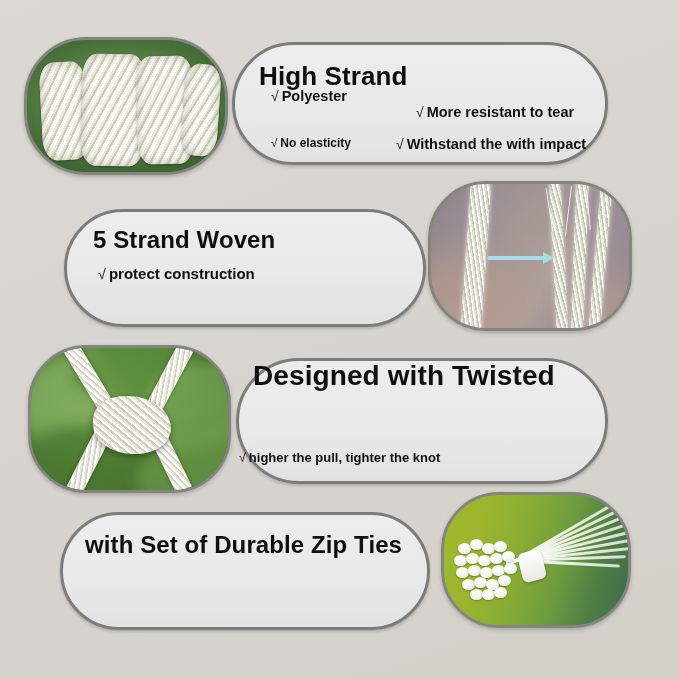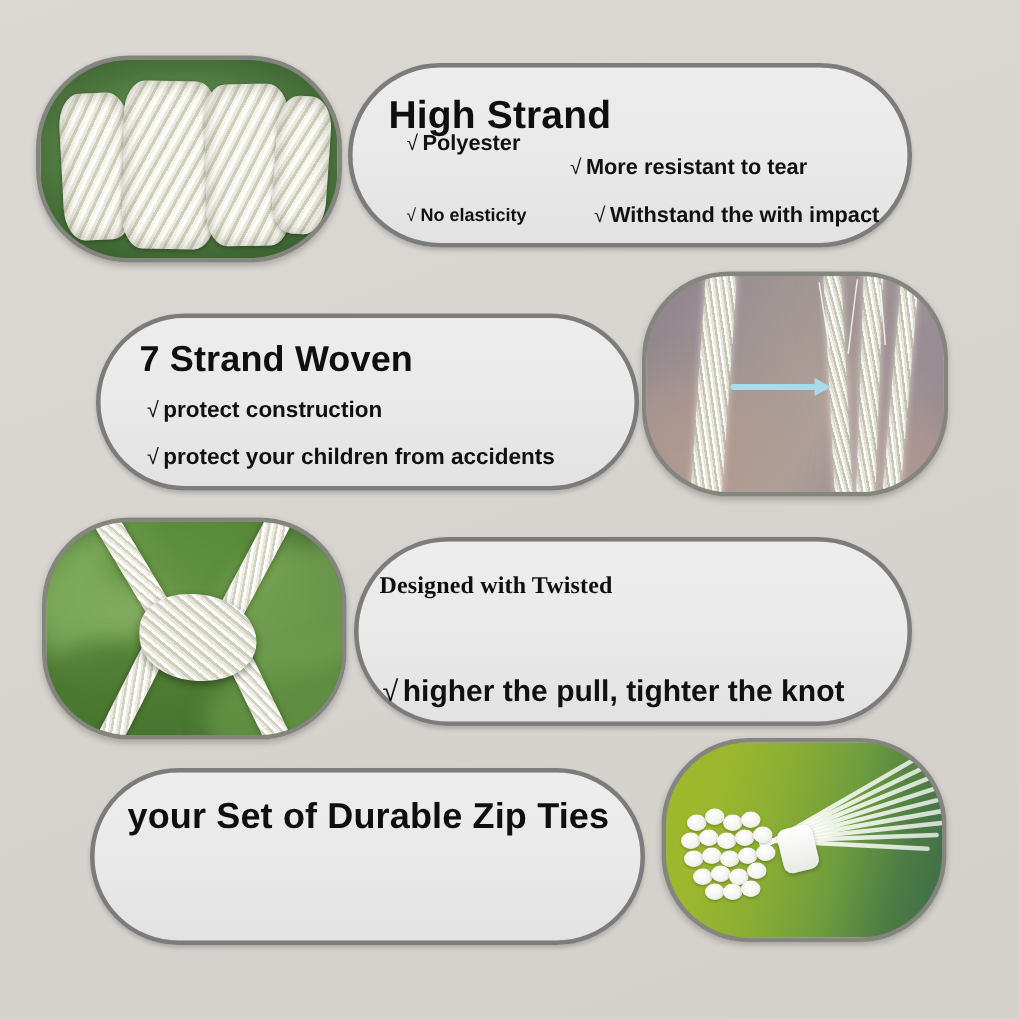--- a/index.html
+++ b/index.html
@@ -195,31 +195,30 @@
       <div class="coil" style="left:55px;  top:14px; width:62px; height:112px; transform:rotate(1deg);"></div>
       <div class="coil" style="left:110px; top:16px; width:56px; height:108px; transform:rotate(-1deg);"></div>
       <div class="coil" style="left:156px; top:24px; width:36px; height:92px; transform:rotate(4deg);"></div>
     </div>
   </div>
 
   <div class="card" id="card-high-quality" style="left:232px; top:42px; width:376px; height:123px;">
     <div class="card-inner">
       <div class="card-title" style="left:24px; top:18px; font-size:26px;">High Strand</div>
       <div class="bullet" style="left:36px; top:44px; font-size:14.5px;"><span class="tick">√</span><span>Polyester</span></div>
-      <div class="bullet" style="left:145px; top:60px; font-size:14.5px;"><span class="tick">√</span><span>More resistant to tear</span></div>
+      <div class="bullet" style="left:181px; top:60px; font-size:14.5px;"><span class="tick">√</span><span>More resistant to tear</span></div>
       <div class="bullet" style="left:36px; top:92px; font-size:12px;"><span class="tick">√</span><span>No elasticity</span></div>
       <div class="bullet" style="left:161px; top:92px; font-size:14.5px;"><span class="tick">√</span><span>Withstand the with impact</span></div>
     </div>
   </div>
 
   <div class="card" id="card-three-strand" style="left:64px; top:209px; width:362px; height:118px;">
     <div class="card-inner">
-      <div class="card-title" style="left:26px; top:16px; font-size:24px;">7 Strand Woven</div>
+      <div class="card-title" style="left:26px; top:16px; font-size:24px;">5 Strand Woven</div>
       <div class="bullet" style="left:31px; top:54px; font-size:15px;"><span class="tick">√</span><span>protect construction</span></div>
-      <div class="bullet" style="left:31px; top:85px; font-size:15px;"><span class="tick">√</span><span>protect your children from accidents</span></div>
     </div>
   </div>
 
   <div class="photo" id="photo-strands" style="left:428px; top:181px; width:204px; height:150px;">
     <div class="blurblob" style="left:-30px; top:70px;  width:110px; height:90px; background:#b99b8d;"></div>
     <div class="blurblob" style="left:130px; top:-20px; width:110px; height:90px; background:#8d8590;"></div>
     <div class="blurblob" style="left:140px; top:95px;  width:90px;  height:80px; background:#c0a093;"></div>
 
     <div class="strand" style="left:34px; top:-6px; width:21px; height:168px; border-radius:10px; transform:rotate(4deg);"></div>
 
@@ -243,28 +242,28 @@
 
     <div class="rope-seg" style="left:52px;  top:-14px; width:17px; height:96px;  border-radius:8px; transform:rotate(-31deg);"></div>
     <div class="rope-seg" style="left:128px; top:-14px; width:17px; height:96px;  border-radius:8px; transform:rotate(28deg);"></div>
     <div class="rope-seg" style="left:46px;  top:74px;  width:17px; height:92px;  border-radius:8px; transform:rotate(27deg);"></div>
     <div class="rope-seg" style="left:134px; top:74px;  width:17px; height:92px;  border-radius:8px; transform:rotate(-26deg);"></div>
     <div class="knot-core" style="left:62px; top:48px; width:78px; height:58px;"></div>
   </div>
 
   <div class="card" id="card-designed-twisted" style="left:236px; top:358px; width:372px; height:126px;">
     <div class="card-inner">
-      <div class="card-title" style="left:14px; top:22px; font-size:16px;font-family:Liberation Serif, serif;">Designed with Twisted</div>
-      <div class="bullet" style="left:16px; top:90px; font-size:20px;"><span class="tick">√</span><span>higher the pull, tighter the knot</span></div>
+      <div class="card-title" style="left:14px; top:1px; font-size:28px;">Designed with Twisted</div>
+      <div class="bullet" style="left:0; top:90px; font-size:13px;"><span class="tick">√</span><span>higher the pull, tighter the knot</span></div>
     </div>
   </div>
 
   <div class="card" id="card-zip-ties" style="left:60px; top:512px; width:370px; height:118px;">
     <div class="card-inner">
-      <div class="card-title" style="left:22px; top:18px; font-size:24px;">your Set of Durable Zip Ties</div>
+      <div class="card-title" style="left:22px; top:18px; font-size:24px;">with Set of Durable Zip Ties</div>
     </div>
   </div>
 
   <div class="photo" id="photo-zipties" style="left:441px; top:492px; width:190px; height:136px;">
     <div>
       <div class="tie-fan" style="left:62px; top:64px; width:122px; transform:rotate(-30deg);"></div>
       <div class="tie-fan" style="left:62px; top:64px; width:124px; transform:rotate(-26deg);"></div>
       <div class="tie-fan" style="left:62px; top:64px; width:126px; transform:rotate(-22deg);"></div>
       <div class="tie-fan" style="left:62px; top:64px; width:128px; transform:rotate(-18deg);"></div>
       <div class="tie-fan" style="left:62px; top:64px; width:128px; transform:rotate(-14deg);"></div>

